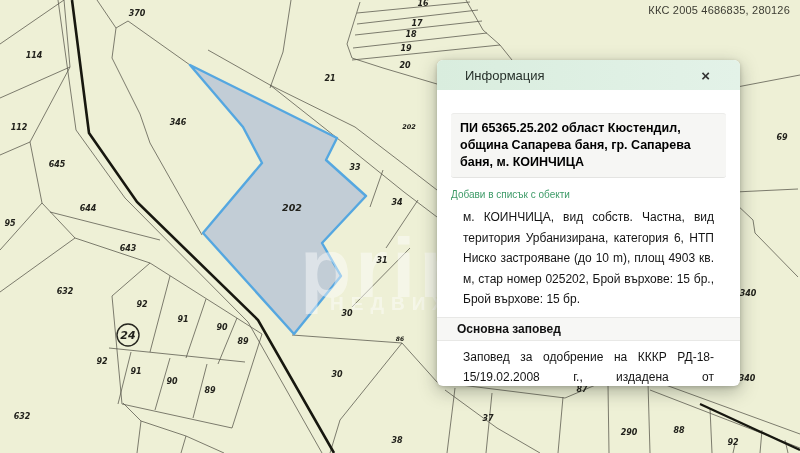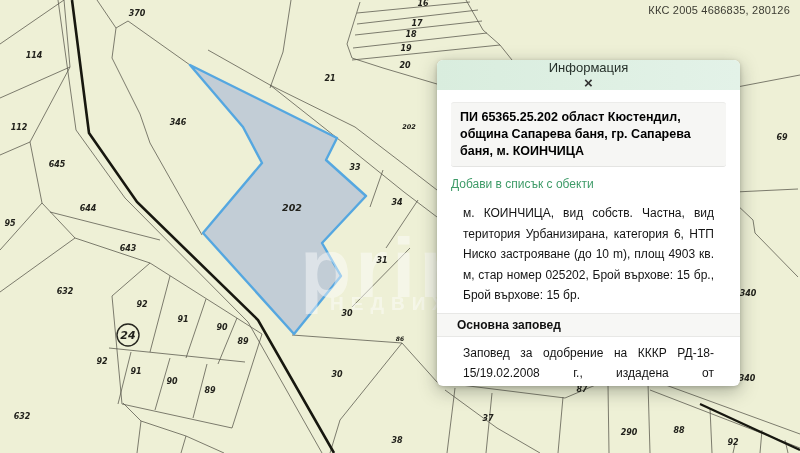--- a/index.html
+++ b/index.html
@@ -17,34 +17,34 @@
   }
   
   #info-panel{
     position:absolute;left:437px;top:60px;width:303px;height:326px;
     background:#ffffff;border-radius:6px;overflow:hidden;
     box-shadow:0 5px 18px rgba(40,50,40,.35), 0 1px 4px rgba(0,0,0,.18);
   }
   #panel-header{
     height:30px;display:flex;align-items:center;justify-content:space-between;
     padding:0 28px;background:linear-gradient(90deg,#d9edde,#e3f2e8);
-    font-size:13px;color:#26302a;flex-direction:column;
+    font-size:13px;color:#26302a;
   }
   #panel-close{
     border:none;background:transparent;font-size:15px;line-height:15px;
     color:#333;cursor:pointer;padding:0 2px;font-weight:bold;
   }
   #panel-body{padding:11px 14px 10px;font-size:12px;color:#141414;}
   #parcel-title{
     background:#f6f6f4;border-top:1px solid #ececea;border-bottom:1px solid #e4e4e2;
     border-radius:3px;padding:6px 9px;font-weight:bold;font-size:12.5px;line-height:17px;
-    margin:1px 0 9px;color:#000;
+    margin:12px 0 9px;color:#000;
   }
   #add-to-list{
-    color:#3e9b68;font-size:12px;text-decoration:none;display:inline-block;margin:1px 0 6px;
+    color:#3e9b68;font-size:10px;text-decoration:none;display:inline-block;margin:1px 0 0;
   }
   .para{margin:6px 12px 7px;line-height:20.5px;text-align:justify;}
   .section-head{
     margin:7px -14px 0;padding:4px 20px;font-weight:bold;color:#111;
     background:#f7f7f5;border-top:1px solid #e8e8e6;border-bottom:1px solid #e8e8e6;
   }
   .para:last-child{margin-bottom:0;}
 </style>
 </head>
 <body>

